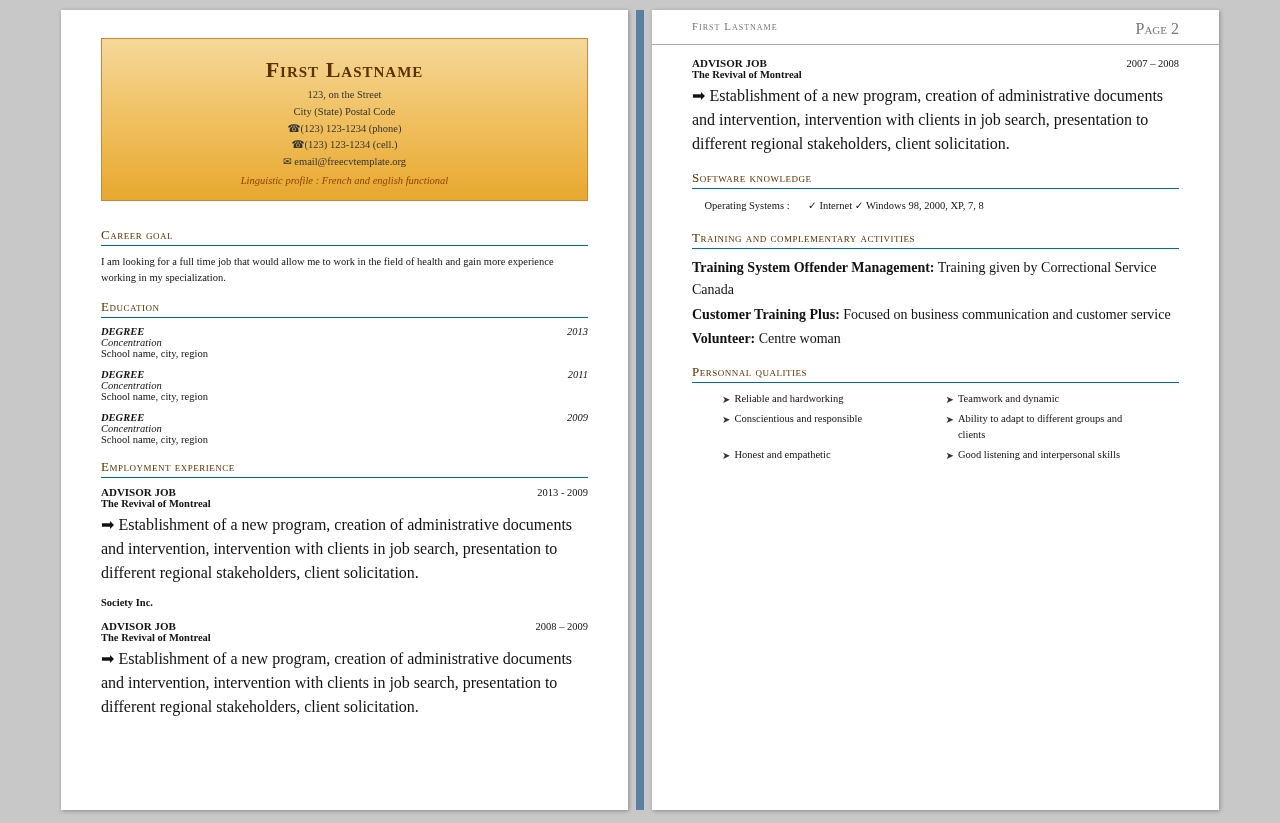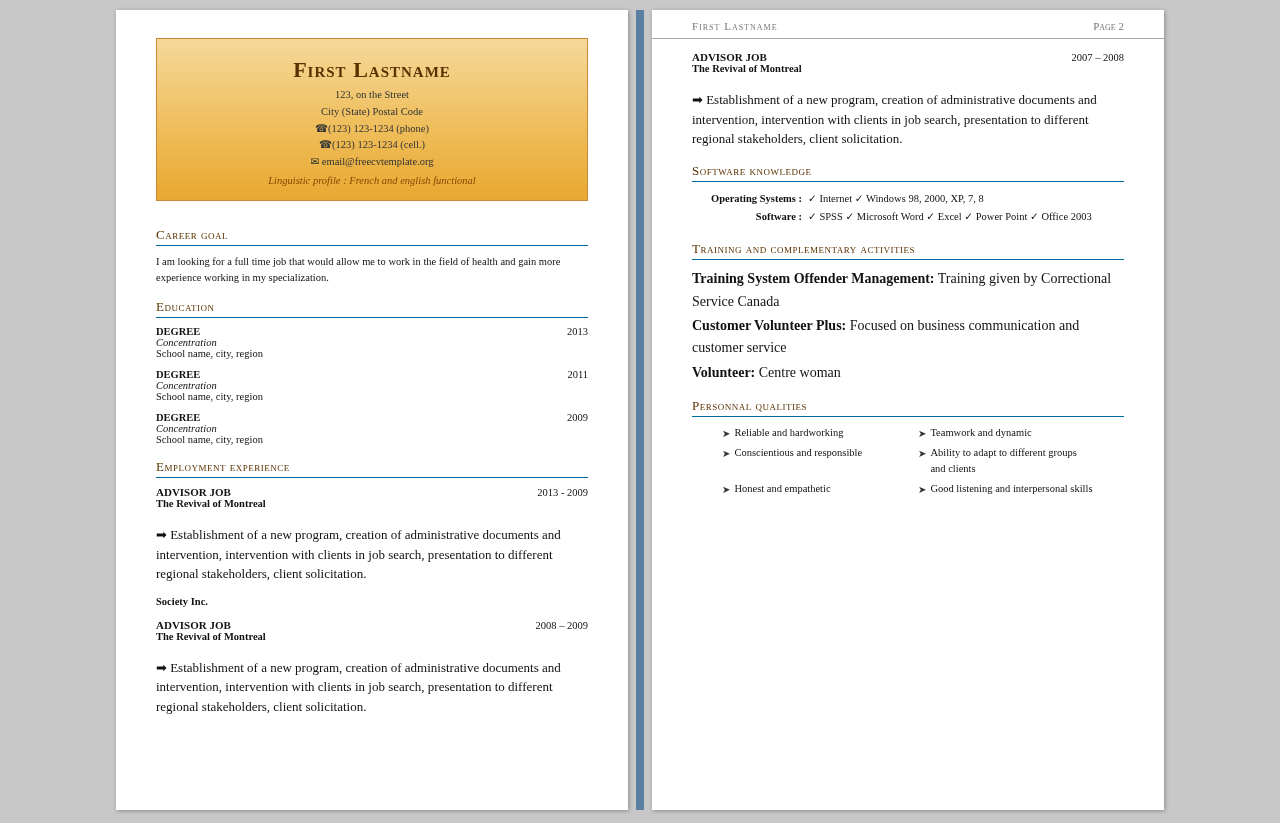--- a/index.html
+++ b/index.html
@@ -14,21 +14,21 @@
       min-height: 823px;
       padding: 10px;
     }
     .pages-container {
       display: flex;
       gap: 8px;
       align-items: flex-start;
     }
     .page {
       background: #fff;
-      width: 512px;
+      width: 567px;
       min-height: 800px;
       padding: 0;
       box-shadow: 1px 1px 4px rgba(0,0,0,0.3);
       position: relative;
     }
     
     .header-box {
       background: linear-gradient(to bottom, #f5d89a, #f0c060, #e8a830);
       border: 1px solid #c8883a;
       margin: 28px 40px 0 40px;
@@ -71,20 +71,21 @@
       font-size: 10.5px;
       line-height: 1.5;
     }
     .edu-entry {
       margin-bottom: 10px;
     }
     .edu-row {
       display: flex;
       justify-content: space-between;
       align-items: flex-start;
+      font-style: italic;
     }
     .edu-degree {
       font-weight: bold;
       font-size: 10.5px;
     }
     .edu-year {
       font-size: 10.5px;
     }
     .edu-concentration {
       font-style: italic;
@@ -106,55 +107,55 @@
       font-size: 11px;
     }
     .emp-years {
       font-size: 10.5px;
     }
     .emp-company {
       font-weight: bold;
       font-size: 10.5px;
     }
     .emp-desc {
-      font-size: 13px;
+      font-size: 16px;
       line-height: 1.5;
-      margin-top: 16px;
+      margin-top: 4px;
     }
     
     .page2-header {
       display: flex;
       justify-content: space-between;
       padding: 10px 40px 6px 40px;
       border-bottom: 1px solid #aaa;
       margin-bottom: 4px;
     }
     .page2-header-name {
       font-variant: small-caps;
       font-size: 11px;
       color: #777;
       letter-spacing: 1px;
     }
     .page2-header-page {
       font-variant: small-caps;
-      font-size: 11px;
+      font-size: 16px;
       color: #777;
     }
     .page2-content {
       padding: 8px 40px 30px 40px;
     }
     .soft-row {
       display: flex;
       gap: 6px;
     }
     .soft-label {
-      font-weight: bold;
+      font-weight: normal;
       white-space: nowrap;
       min-width: 110px;
-      text-align: right;
+      text-align: center;
     }
     .soft-value {
       flex: 1;
     }
     .training-entry {
       font-size: 14px;
       line-height: 1.6;
       margin-bottom: 2px;
     }
     .training-label {
@@ -287,36 +288,32 @@
         <div class="emp-desc">➡ Establishment of a new program, creation of administrative documents and intervention, intervention with clients in job search, presentation to different regional stakeholders, client solicitation.</div>
       </div>
 
       <div class="section-title">Software knowledge</div>
       <div style="font-size:10.5px; line-height:1.8; margin: 4px 0;">
         <div class="soft-row">
           <span class="soft-label">Operating Systems :</span>
           <span class="soft-value">✓ Internet ✓ Windows 98, 2000, XP, 7, 8</span>
         </div>
         <div class="soft-row">
-          <span class="soft-label">Software :</span>
-          <span class="soft-value">✓ SPSS ✓ Microsoft Word ✓ Excel ✓ Power Point ✓ Office 2003</span>
-        </div>
-        <div class="soft-row">
           <span class="soft-label"></span>
         </div>
       </div>
 
       <div class="section-title">Training and complementary activities</div>
 
       <div class="training-entry">
         <span class="training-label">Training System Offender Management:</span>
         <span> Training given by Correctional Service Canada</span>
       </div>
       <div class="training-entry">
-        <span class="training-label">Customer Volunteer Plus:</span>
+        <span class="training-label">Customer Training Plus:</span>
         <span> Focused on business communication and customer service</span>
       </div>
       <div class="training-entry">
         <span class="training-label">Volunteer:</span>
         <span> Centre woman</span>
       </div>
 
       <div class="section-title">Personnal qualities</div>
 
       <div class="qualities-grid">

